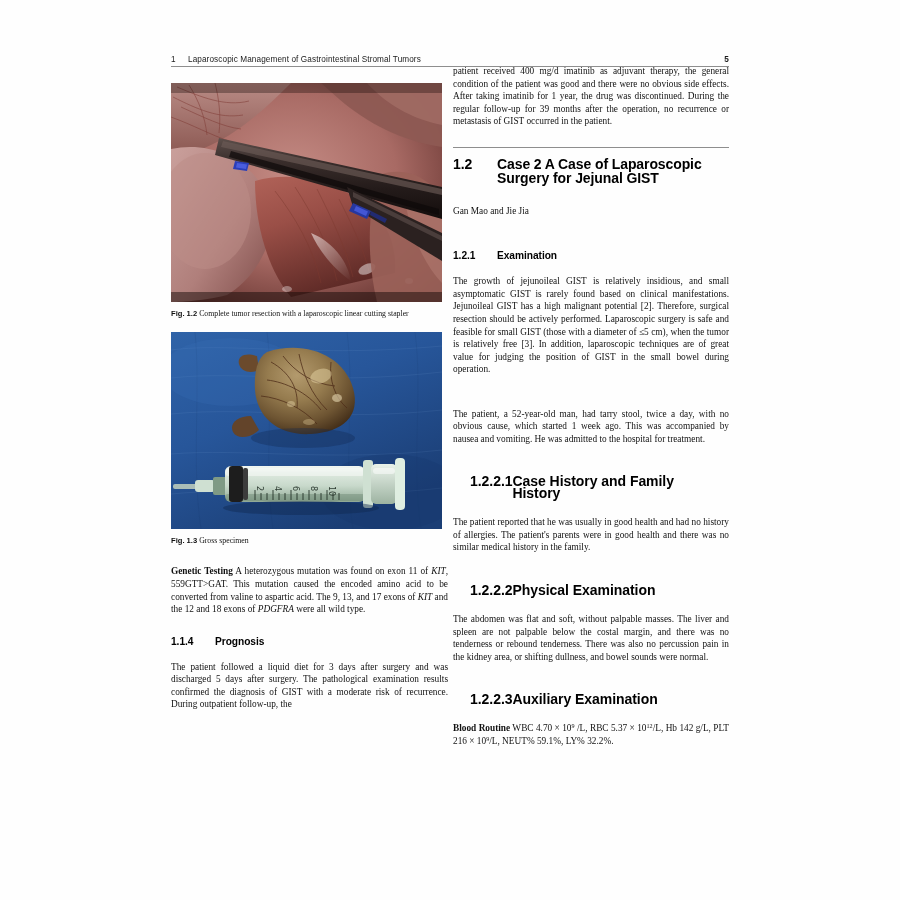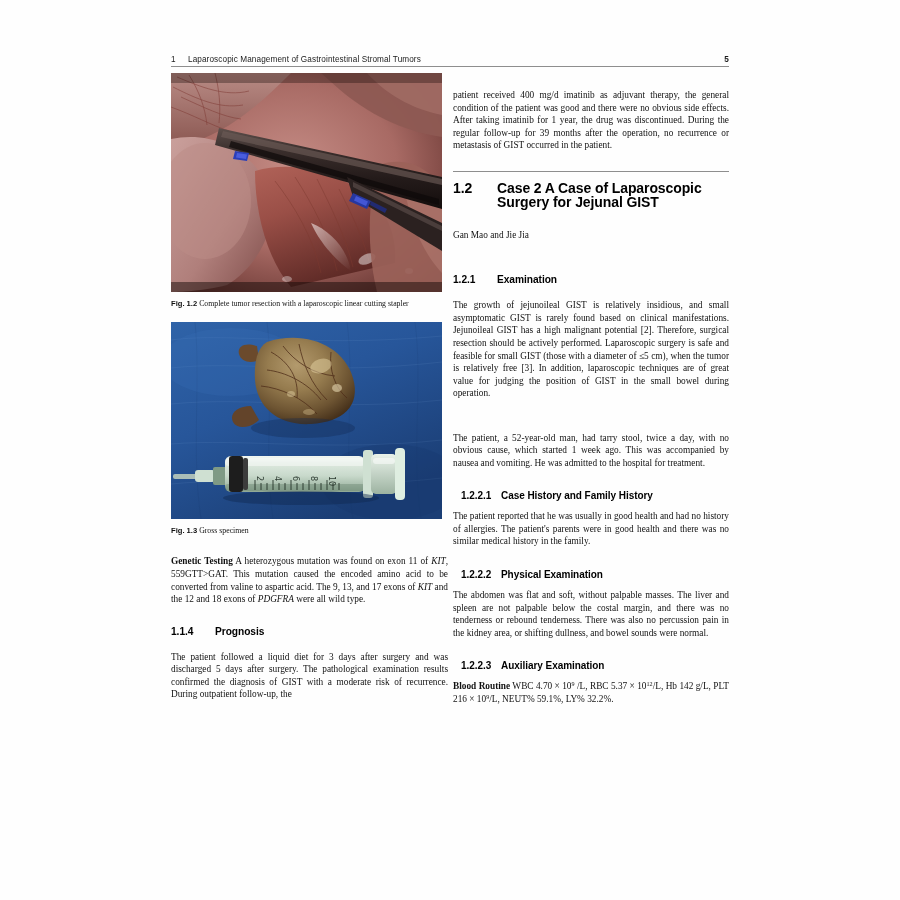--- a/index.html
+++ b/index.html
@@ -48,27 +48,27 @@
     top: 66px;
     width: 558px;
     height: 1.1px;
     background: #8e8e8e;
   }
 
   
   .col-left {
     position: absolute;
     left: 171px;
-    top: 73px;
+    top: 83px;
     width: 277px;
   }
   .col-right {
     position: absolute;
     left: 453px;
-    top: 89px;
+    top: 65px;
     width: 276px;
   }
 
   
   p.body {
     margin: 0 0 0 0;
     font-size: 9.3px;
     line-height: 12.55px;
     text-align: justify;
     text-justify: inter-word;
@@ -105,24 +105,24 @@
     line-height: 13px;
     letter-spacing: -0.05px;
     color: #000;
     display: flex;
     align-items: flex-end;
   }
   h2.sub .num { flex: 0 0 44px; }
   h2.sub .txt { flex: 1 1 auto; }
 
   h3.subsub {
-    margin: 8px;
+    margin: 17px;
     font-family: "Liberation Sans", sans-serif;
     font-weight: 700;
-    font-size: 10px;
+    font-size: 14px;
     line-height: 12px;
     letter-spacing: -0.05px;
     color: #000;
     display: flex;
   }
   h3.subsub .num { flex: 0 0 40px; }
   h3.subsub .txt { flex: 1 1 auto; }
 
   .authors {
     font-size: 9.3px;

